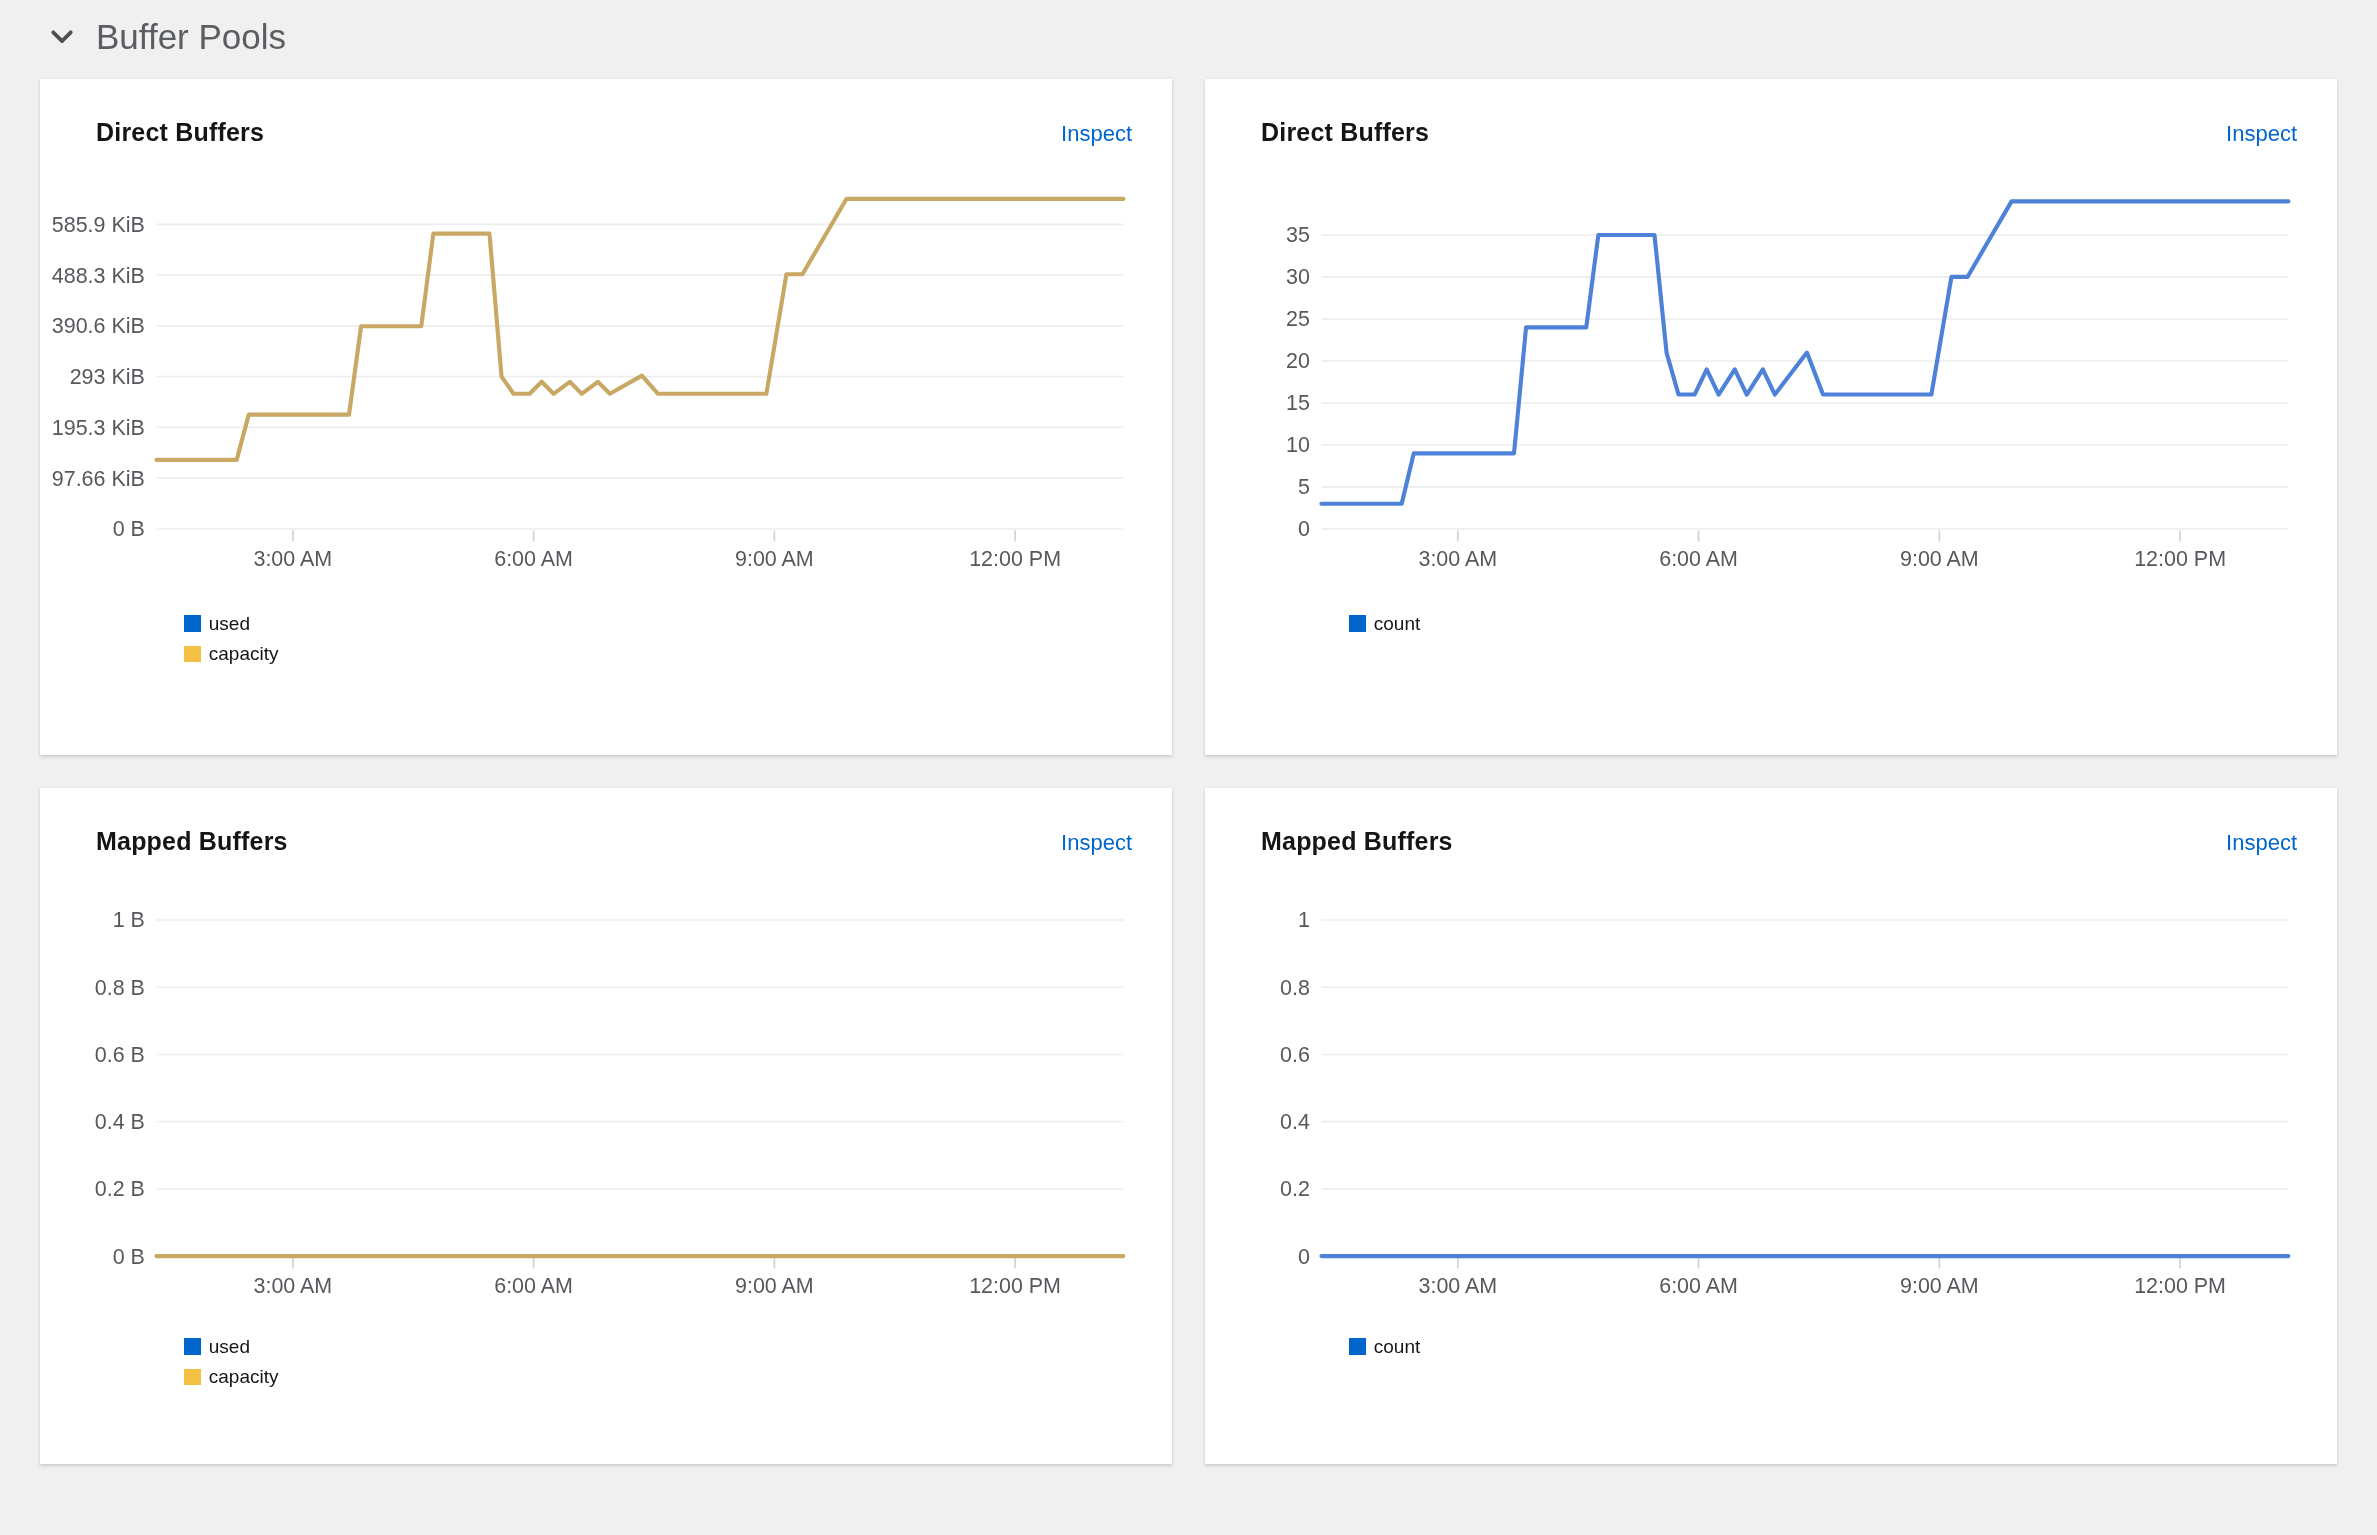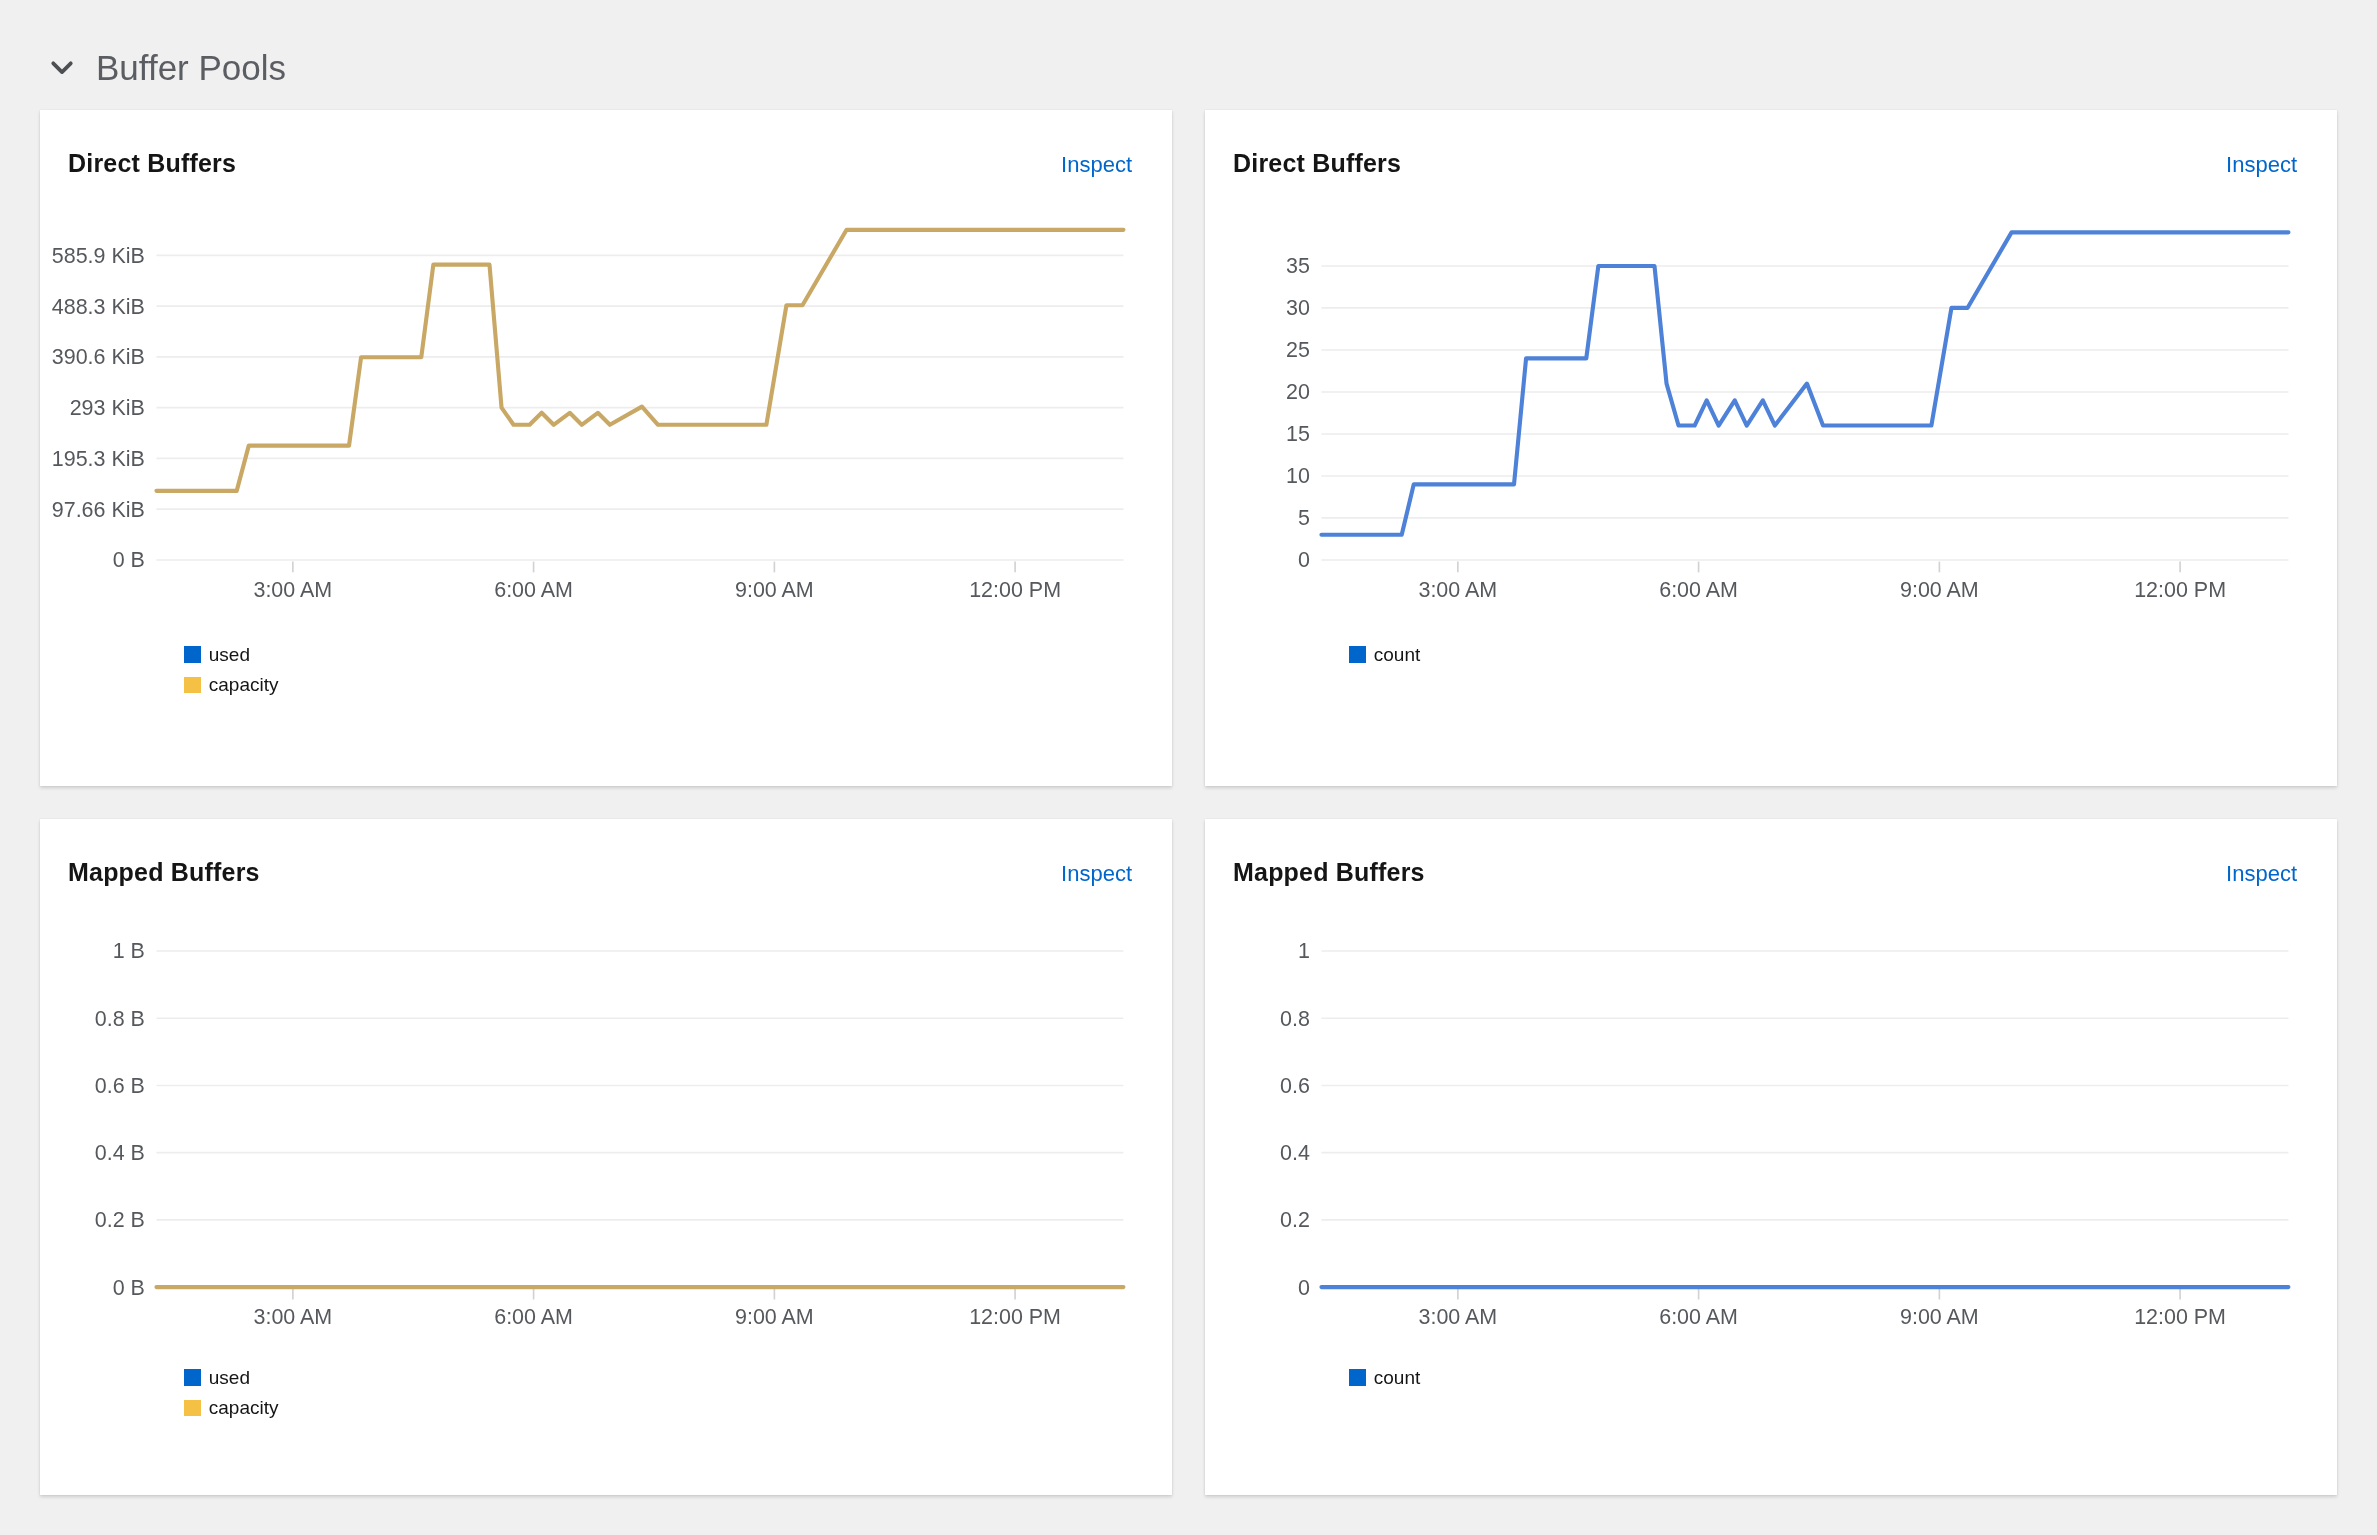--- a/index.html
+++ b/index.html
@@ -5,40 +5,40 @@
   html,body{margin:0;padding:0;}
   body{
     width:2377px;height:1535px;
     background:#f0f0f0;
     font-family:"Liberation Sans",sans-serif;
     overflow:hidden;
     position:relative;
   }
   .section-head{
     display:flex;align-items:center;gap:20px;
-    padding:49px 0 0 48px;
+    padding:18px 0 0 48px;
     color:#5a5d61;
   }
   .section-title{font-size:35px;line-height:1.1;}
   .chevron{display:flex;align-items:center;}
   .grid{
     display:grid;
     grid-template-columns:1fr 1fr;
     gap:33px;
     margin:22px 40px 0 40px;
   }
   .card{
     background:#ffffff;
     height:676px;
     box-shadow:0 1.7px 3.3px rgba(3,3,3,0.14), 0 0 1.7px rgba(3,3,3,0.08);
     overflow:hidden;
   }
   .card-head{
     display:flex;justify-content:space-between;align-items:baseline;
-    padding:33px 40px 0 28px;
+    padding:33px 40px 0 56px;
   }
   .card-title{font-size:25px;font-weight:bold;color:#151515;letter-spacing:0.2px;}
   .inspect{font-size:22px;color:#0066cc;text-decoration:none;cursor:pointer;margin-top:9px;}
   svg.chart{display:block;margin-top:31px;}
   .yt{font-size:26px;fill:#55585c;text-anchor:end;}
   .xt{font-size:26px;fill:#55585c;text-anchor:middle;}
   .legend{margin:32px 0 0 144px;display:flex;flex-direction:column;gap:8.3px;}
   .legend-item{display:flex;align-items:center;gap:8.3px;}
   .legend-swatch{width:16.5px;height:16.5px;flex:none;}
   .legend-label{font-size:19px;color:#151515;}

